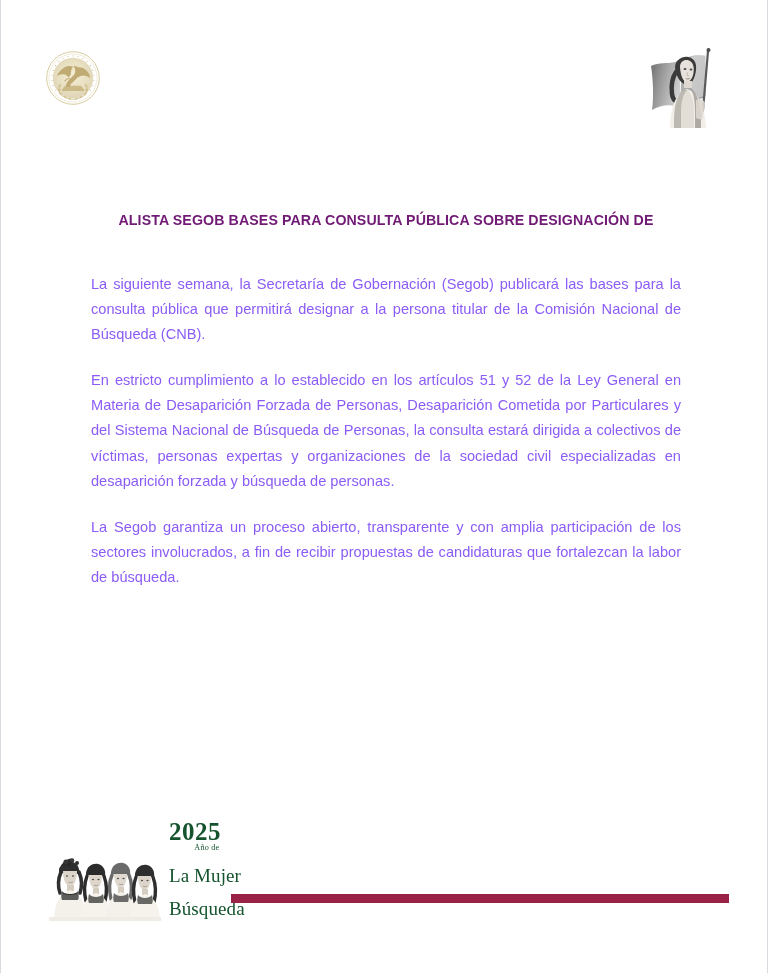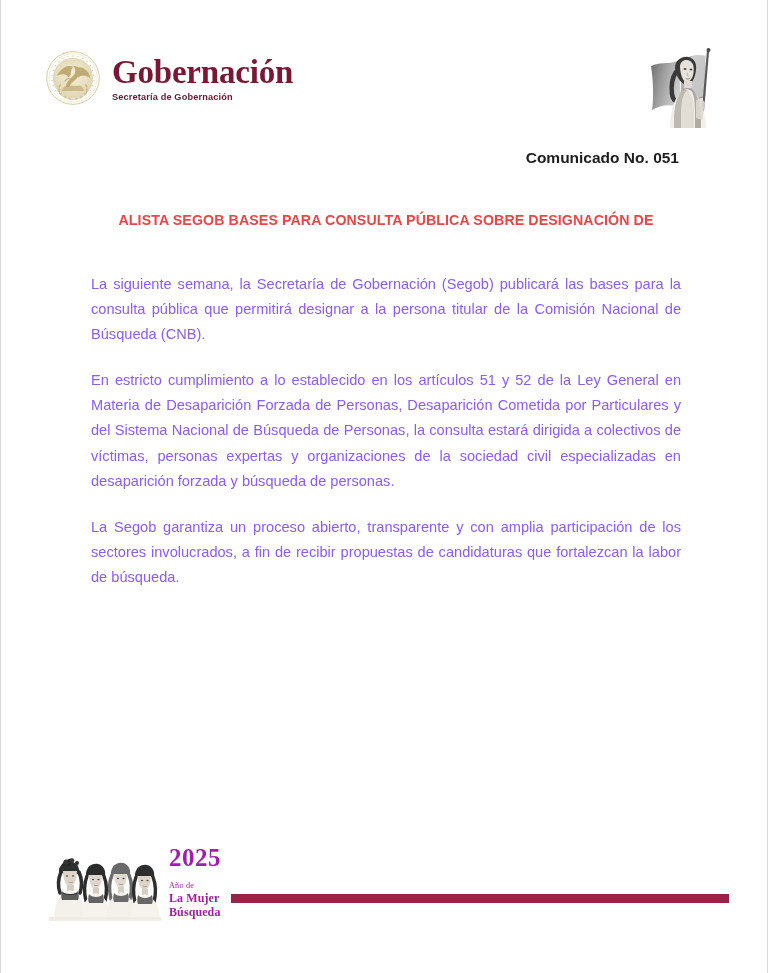--- a/index.html
+++ b/index.html
@@ -99,21 +99,21 @@
 
   
   .doc-title {
     position: absolute;
     top: 208px;
     left: 90px;
     width: 590px;
     text-align: center;
     font-size: 14.2px;
     font-weight: 700;
-    color: #ef4444;
+    color: #701a75;
     line-height: 1.75;
     letter-spacing: 0.1px;
   }
 
   
   .body-copy {
     position: absolute;
     top: 272px;
     left: 90px;
     width: 590px;
@@ -143,39 +143,40 @@
     bottom: 0;
     display: flex;
     align-items: flex-end;
   }
 
   .footer-people { width: 112px; height: 66px; flex: none; }
 
   .footer-year-block {
     margin-left: 8px;
     padding-bottom: 3px;
-    color: #a21caf;
+    color: #14532d;
     font-family: "Liberation Serif", serif;
     line-height: 1.0;
   }
   .fy-year {
     font-size: 25px;
     font-weight: 700;
     letter-spacing: 0.5px;
   }
   .fy-anode {
     font-size: 8.2px;
     font-weight: 400;
     letter-spacing: 0.2px;
-    margin-top: 12px;
+    margin-top: 0;
+    text-align: center;
   }
   .fy-l1, .fy-l2 {
-    font-size: 12px;
-    font-weight: 700;
-    margin-top: 2px;
+    font-size: 19px;
+    font-weight: 400;
+    margin-top: 14px;
     letter-spacing: 0.1px;
   }
 
   .footer-rule {
     position: absolute;
     left: 230px;
     right: 40px;
     bottom: 18px;
     height: 9px;
     background: #9b2247;
@@ -245,24 +246,20 @@
           <ellipse cx="73.5" cy="64" rx="2.6" ry="1.5" transform="rotate(35 73.5 64)"></ellipse>
           <ellipse cx="74.5" cy="71" rx="2.6" ry="1.5" transform="rotate(12 74.5 71)"></ellipse>
           <ellipse cx="72" cy="78" rx="2.6" ry="1.5" transform="rotate(-20 72 78)"></ellipse>
           <ellipse cx="36" cy="84" rx="2.8" ry="1.5" transform="rotate(35 36 84)"></ellipse>
           <ellipse cx="44" cy="87" rx="2.8" ry="1.5" transform="rotate(15 44 87)"></ellipse>
           <ellipse cx="56" cy="87" rx="2.8" ry="1.5" transform="rotate(-15 56 87)"></ellipse>
           <ellipse cx="64" cy="84" rx="2.8" ry="1.5" transform="rotate(-35 64 84)"></ellipse>
         </g>
       </svg>
 
-      <div class="brand-text">
-        <div class="wordmark">Gobernación</div>
-        <div class="subwordmark">Secretaría de Gobernación</div>
-      </div>
     </div>
 
     <svg class="flag-photo" viewBox="0 0 88 86">
       <defs>
         <linearGradient id="flagsh" x1="0" y1="0" x2="1" y2="0.4">
           <stop offset="0%" stop-color="#6f6f6f"></stop>
           <stop offset="45%" stop-color="#9d9d9d"></stop>
           <stop offset="100%" stop-color="#cfcfcf"></stop>
         </linearGradient>
         <linearGradient id="flagsh2" x1="0" y1="0" x2="1" y2="1">
@@ -303,21 +300,20 @@
         <path d="M44 47 C38 53 35 64 35 78 L35 86 L42 86 L42 70 C42 60 44 52 48 48 Z" fill="#b4b0a8" opacity="0.85"></path>
         <path d="M53 47 C59 53 62 64 62 78 L62 86 L56 86 L56 70 C56 60 55 52 52 48 Z" fill="#9e9a92" opacity="0.8"></path>
 
         <path d="M57 58 C61 56 64 57 66 61 L63 78 L57 76 Z" fill="#ddd7cf" opacity="0.9"></path>
       </g>
     </svg>
 
   </div>
 
   <div class="dateline">
-    <div class="dateline-number">Comunicado No. 051</div>
   </div>
 
   <div class="doc-title">
     <span>ALISTA SEGOB BASES PARA CONSULTA PÚBLICA SOBRE DESIGNACIÓN DE</span>
     <br>
   </div>
 
   <div class="body-copy">
     <p>La siguiente semana, la Secretaría de Gobernación (Segob) publicará las bases para la consulta pública que permitirá designar a la persona titular de la Comisión Nacional de Búsqueda (CNB).</p>
     <p>En estricto cumplimiento a lo establecido en los artículos 51 y 52 de la Ley General en Materia de Desaparición Forzada de Personas, Desaparición Cometida por Particulares y del Sistema Nacional de Búsqueda de Personas, la consulta estará dirigida a colectivos de víctimas, personas expertas y organizaciones de la sociedad civil especializadas en desaparición forzada y búsqueda de personas.</p>

